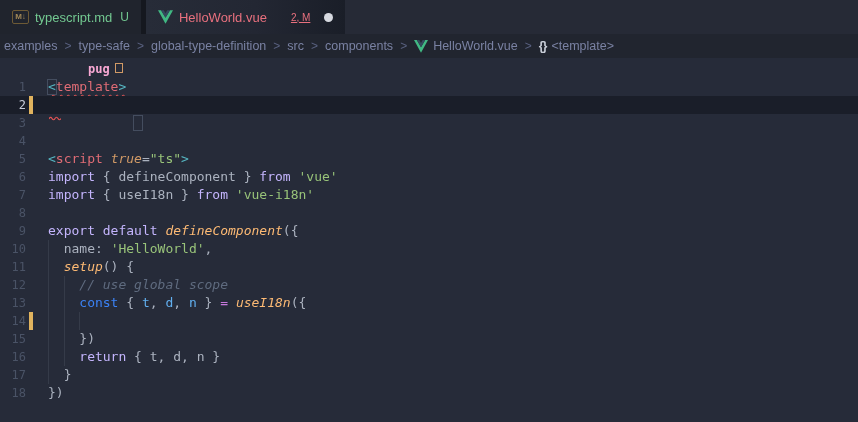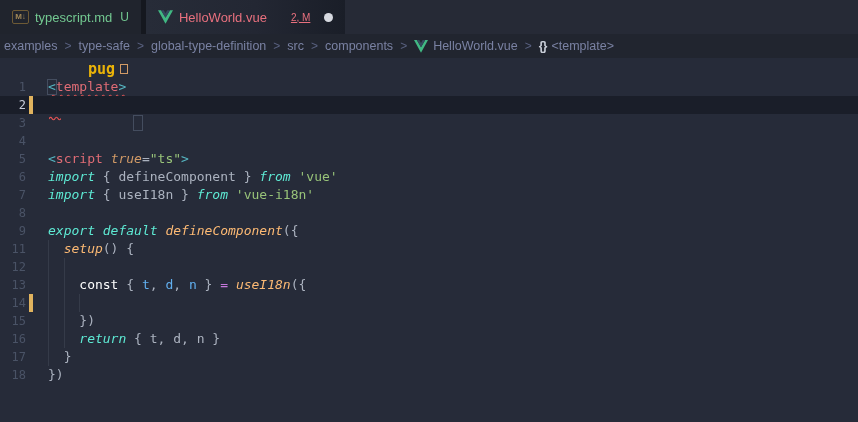--- a/index.html
+++ b/index.html
@@ -30,31 +30,31 @@
   .editor{position:relative;width:858px;height:364px;background:#262b39;
     font-family:"DejaVu Sans Mono","Liberation Mono",monospace;font-size:13px;}
   .row{position:relative;height:18px;line-height:18px;white-space:pre;}
   .row.current{background:#1a1e29;}
   .lnum{position:absolute;left:0;top:0;width:26px;text-align:right;color:#4a5366;font-size:12px;
     font-family:"DejaVu Sans Mono",monospace;}
   .row.current .lnum{color:#c8cedb;}
   .gutter-bar{position:absolute;left:29px;top:0;width:4px;height:18px;background:#e0b35e;}
   .code{position:absolute;left:48px;top:0;white-space:pre;}
   .guide{position:absolute;top:0;width:1px;height:18px;background:#353b49;}
-  .hint{color:#eab308;font-weight:bold;font-size:15px;padding-left:40px;}
+  .hint{color:#f9a8d4;font-weight:bold;font-size:12px;padding-left:40px;}
   .hint-box{display:inline-block;width:6px;height:8px;border:1px solid #d19a66;margin-left:5px;}
   .deco-box{position:absolute;top:1px;width:8px;height:14px;border:1px solid #4a5366;opacity:.85;}
   .sq-wrap{text-decoration:underline;text-decoration-style:wavy;text-decoration-color:#e45454;
     text-decoration-thickness:1px;text-underline-offset:3px;text-decoration-skip-ink:none;}
   .mini-squiggle{position:absolute;left:49px;top:12px;}
 
   
   .tk-pun{color:#abb2bf}.tk-cy{color:#56b6c2}.tk-tag{color:#e06c75}
   .tk-attr{color:#d19a66;font-style:italic}.tk-str{color:#98c379}
-  .tk-kw{color:#5eead4;font-style:italic}.tk-kw3{color:#ffffff}
+  .tk-kw{color:#c4b5fd;}.tk-kw3{color:#3b82f6}
   .tk-fn{color:#fdba74;font-style:italic}.tk-cmt{color:#5f6b7f;font-style:italic}
   .tk-bool{color:#e06c75}.tk-var{color:#61afef}.tk-op{color:#c678dd}
 </style>
 </head>
 <body>
 
 <div class="window">
 
   <div class="tabbar">
     <div class="tab inactive">
@@ -118,22 +118,23 @@
       <div class="row current"><span class="lnum">2</span><span class="gutter-bar"></span><span class="code"></span><span class="mini-squiggle"><svg width="12" height="6" viewBox="0 0 12 6">
             <path d="M0 4 Q1.5 1 3 3.5 T6 3.5 T9 3.5 T12 3.5" stroke="#e45454" stroke-width="1.2" fill="none"></path>
           </svg></span></div>
       <div class="row"><span class="lnum">3</span><span class="deco-box" style="left: 133.13px;"></span></div>
       <div class="row"><span class="lnum">4</span><span class="code"></span></div>
       <div class="row"><span class="lnum">5</span><span class="code"><span class="tk-cy">&lt;</span><span class="tk-tag">script</span><span class="tk-pun"> </span><span class="tk-attr">true</span><span class="tk-pun">=</span><span class="tk-str">"ts"</span><span class="tk-cy">&gt;</span></span></div>
       <div class="row"><span class="lnum">6</span><span class="code"><span class="tk-kw">import</span><span class="tk-pun"> { defineComponent } </span><span class="tk-kw">from</span><span class="tk-pun"> </span><span class="tk-str">'vue'</span></span></div>
       <div class="row"><span class="lnum">7</span><span class="code"><span class="tk-kw">import</span><span class="tk-pun"> { useI18n } </span><span class="tk-kw">from</span><span class="tk-pun"> </span><span class="tk-str">'vue-i18n'</span></span></div>
       <div class="row"><span class="lnum">8</span><span class="code"></span></div>
       <div class="row"><span class="lnum">9</span><span class="code"><span class="tk-kw">export</span><span class="tk-pun"> </span><span class="tk-kw">default</span><span class="tk-pun"> </span><span class="tk-fn">defineComponent</span><span class="tk-pun">({</span></span></div>
+      <div class="row"><span class="lnum">10</span><span class="guide" style="left: 48px;"></span><span class="code"><span class="tk-pun">  name: </span><span class="tk-str">'HelloWorld'</span><span class="tk-pun">,</span></span></div>
       <div class="row"><span class="lnum">11</span><span class="guide" style="left: 48px;"></span><span class="code"><span class="tk-pun">  </span><span class="tk-fn">setup</span><span class="tk-pun">() {</span></span></div>
-      <div class="row"><span class="lnum">12</span><span class="guide" style="left: 48px;"></span><span class="guide" style="left: 63.66px;"></span><span class="code"><span class="tk-pun">    </span></span></div>
+      <div class="row"><span class="lnum">12</span><span class="guide" style="left: 48px;"></span><span class="guide" style="left: 63.66px;"></span><span class="code"><span class="tk-pun">    </span><span class="tk-cmt">// use global scope</span></span></div>
       <div class="row"><span class="lnum">13</span><span class="guide" style="left: 48px;"></span><span class="guide" style="left: 63.66px;"></span><span class="code"><span class="tk-pun">    </span><span class="tk-kw3">const</span><span class="tk-pun"> { </span><span class="tk-var">t</span><span class="tk-pun">, </span><span class="tk-var">d</span><span class="tk-pun">, </span><span class="tk-var">n</span><span class="tk-pun"> } </span><span class="tk-op">=</span><span class="tk-pun"> </span><span class="tk-fn">useI18n</span><span class="tk-pun">({</span></span></div>
       <div class="row"><span class="lnum">14</span><span class="gutter-bar"></span><span class="guide" style="left: 48px;"></span><span class="guide" style="left: 63.66px;"></span><span class="guide" style="left: 79.32px;"></span></div>
       <div class="row"><span class="lnum">15</span><span class="guide" style="left: 48px;"></span><span class="guide" style="left: 63.66px;"></span><span class="code"><span class="tk-pun">    })</span></span></div>
       <div class="row"><span class="lnum">16</span><span class="guide" style="left: 48px;"></span><span class="guide" style="left: 63.66px;"></span><span class="code"><span class="tk-pun">    </span><span class="tk-kw">return</span><span class="tk-pun"> { t, d, n }</span></span></div>
       <div class="row"><span class="lnum">17</span><span class="guide" style="left: 48px;"></span><span class="code"><span class="tk-pun">  }</span></span></div>
       <div class="row"><span class="lnum">18</span><span class="code"><span class="tk-pun">})</span></span></div>
     </div>
 
 </div>
 

